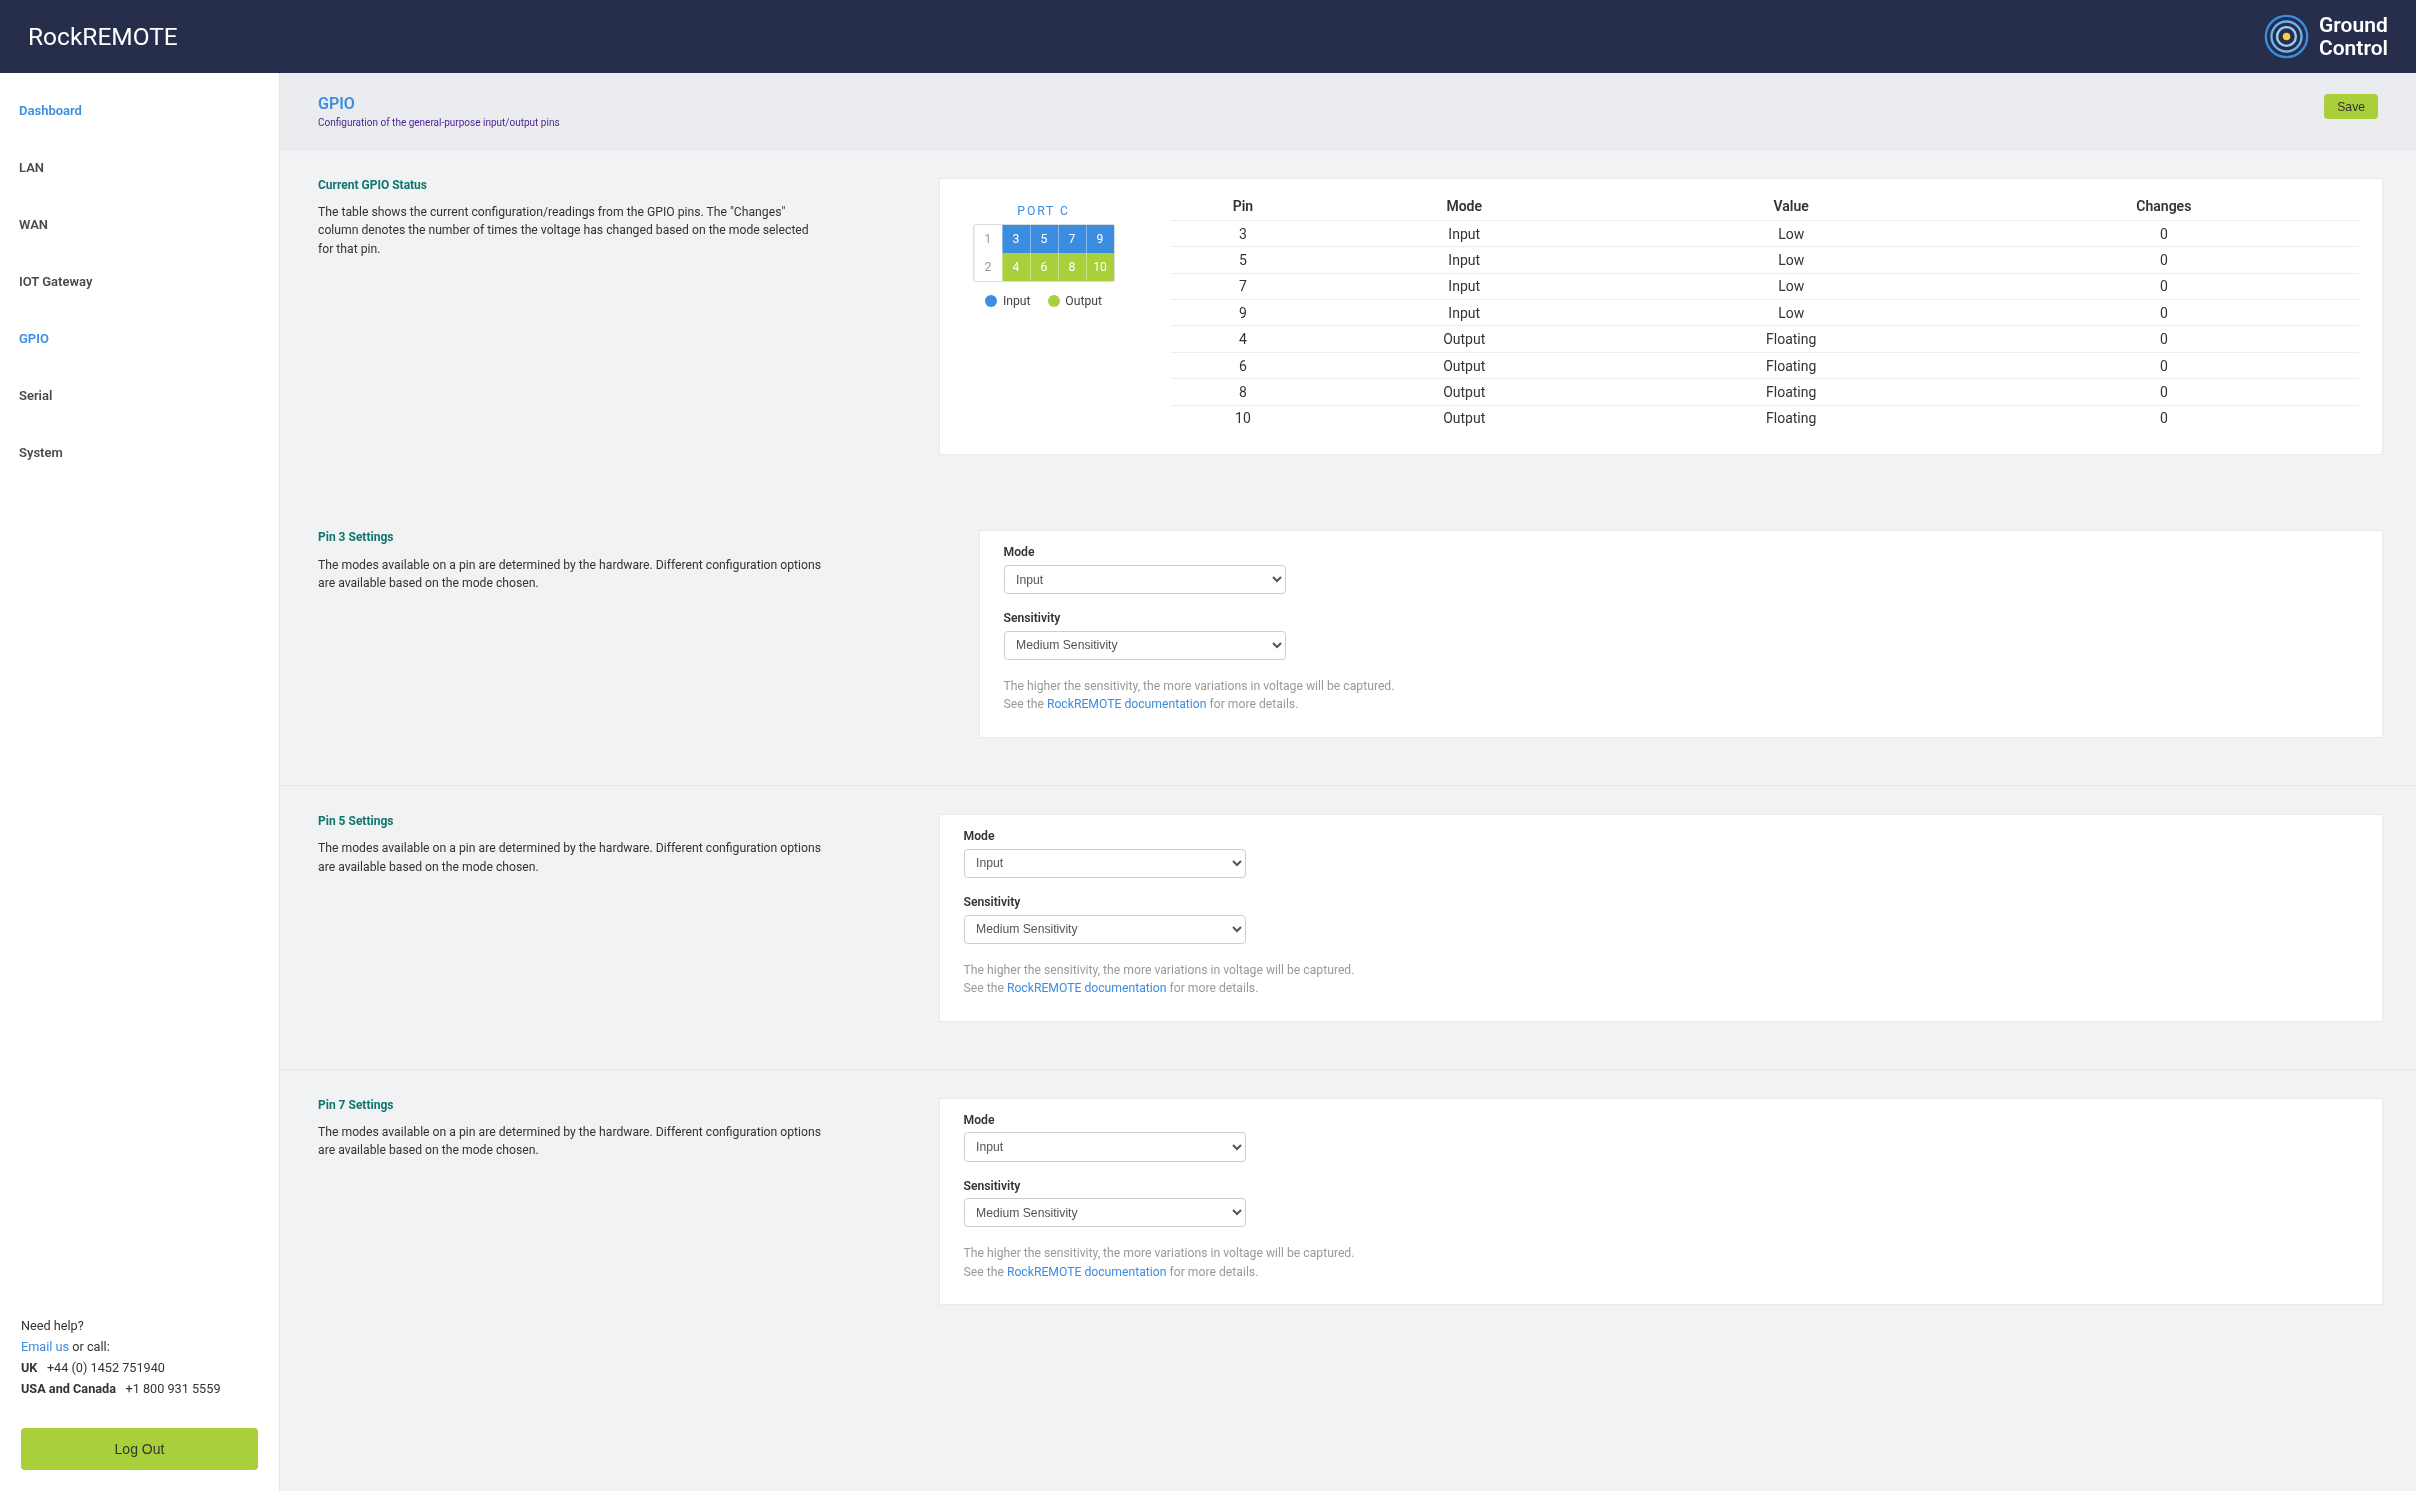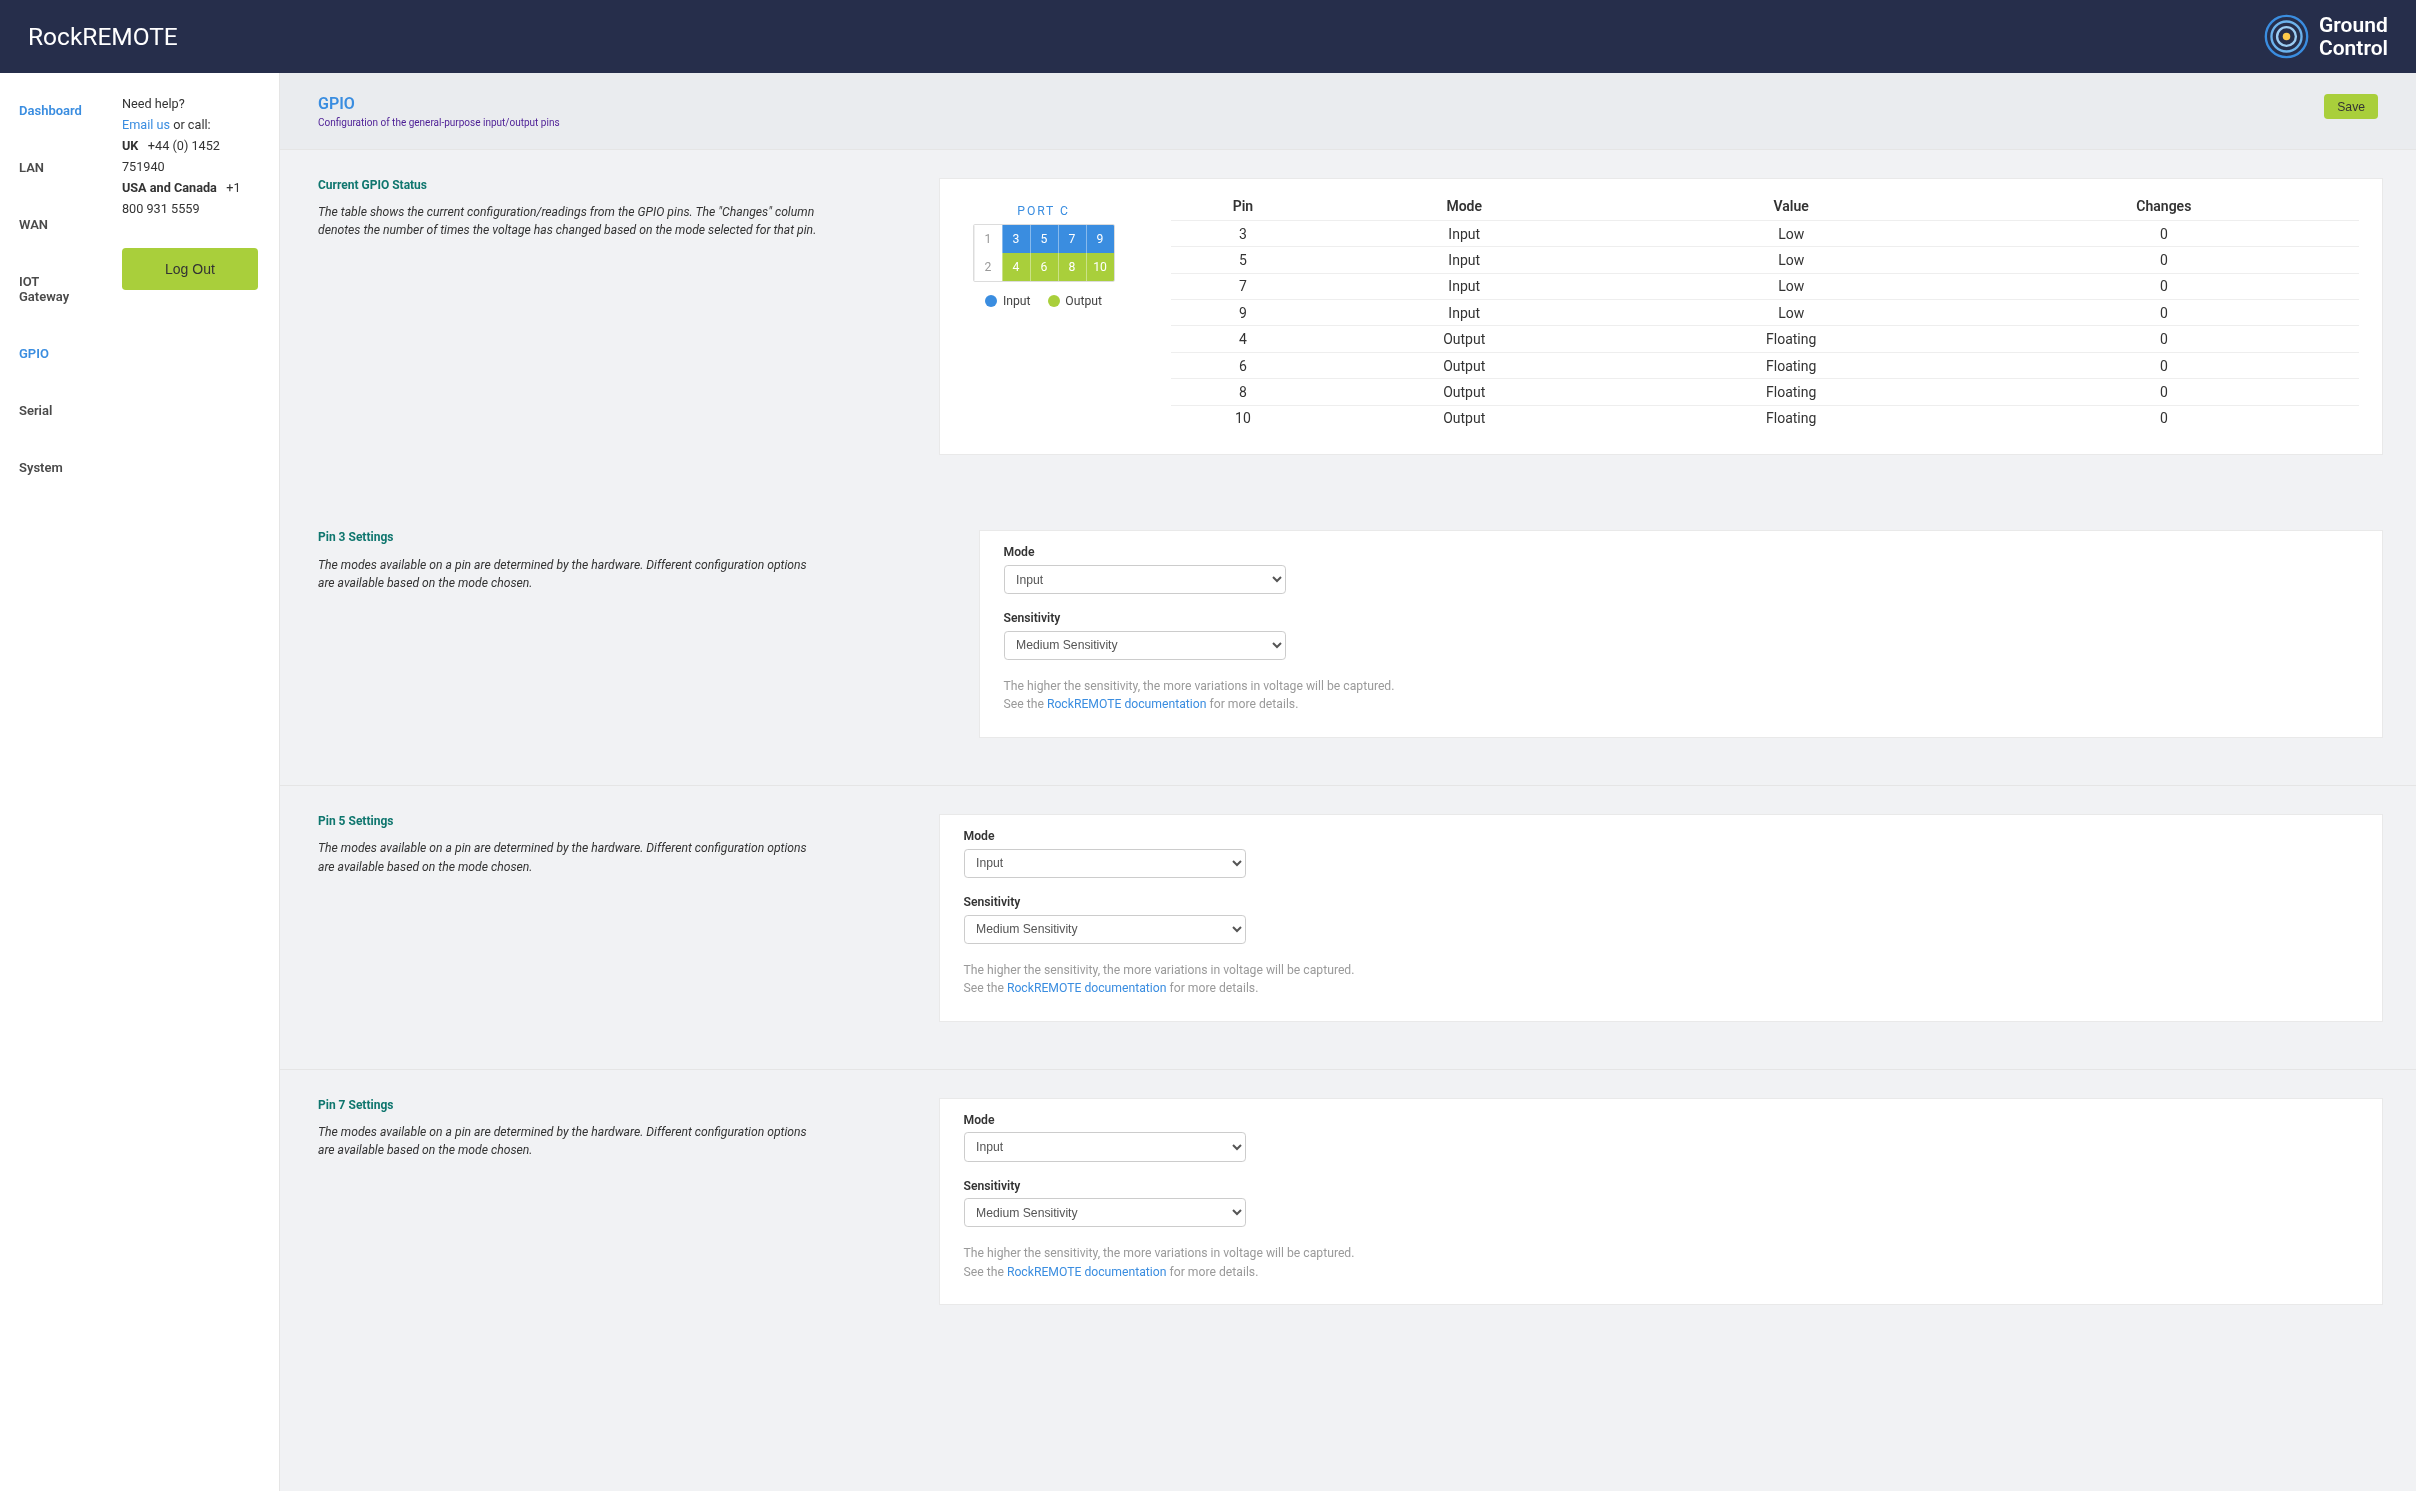--- a/index.html
+++ b/index.html
@@ -40,21 +40,21 @@
   }
   .page-wrap {
     display: flex;
     min-height: calc(100vh - 91px);
   }
   .sidebar {
     width: 280px;
     background: #fff;
     border-right: 0.9px solid #e5e5e5;
     display: flex;
-    flex-direction: row;
+    flex-direction: column;
     justify-content: space-between;
   }
   .sidebar-nav {
     padding: 9.4px 0;
   }
   .sidebar-nav a {
     display: block;
     padding: 21px 19px;
     color: #4a4a4a;
     text-decoration: none;
@@ -130,21 +130,20 @@
     font-size: 12px;
     color: #0f766e;
     font-weight: 700;
     margin-bottom: 11.3px;
   }
   .section .left p {
     font-size: 12.2px;
     color: #333;
     line-height: 1.5;
     max-width: 508px;
-    font-style: italic;
   }
   .section .right {
     flex:1;
     background: #fff;
     border:0.9px solid #e9e9e9;
     padding: 14px 23.5px 23.5px 23.5px;
     margin-right: 33px;
     min-height: 141px;
   }
 

